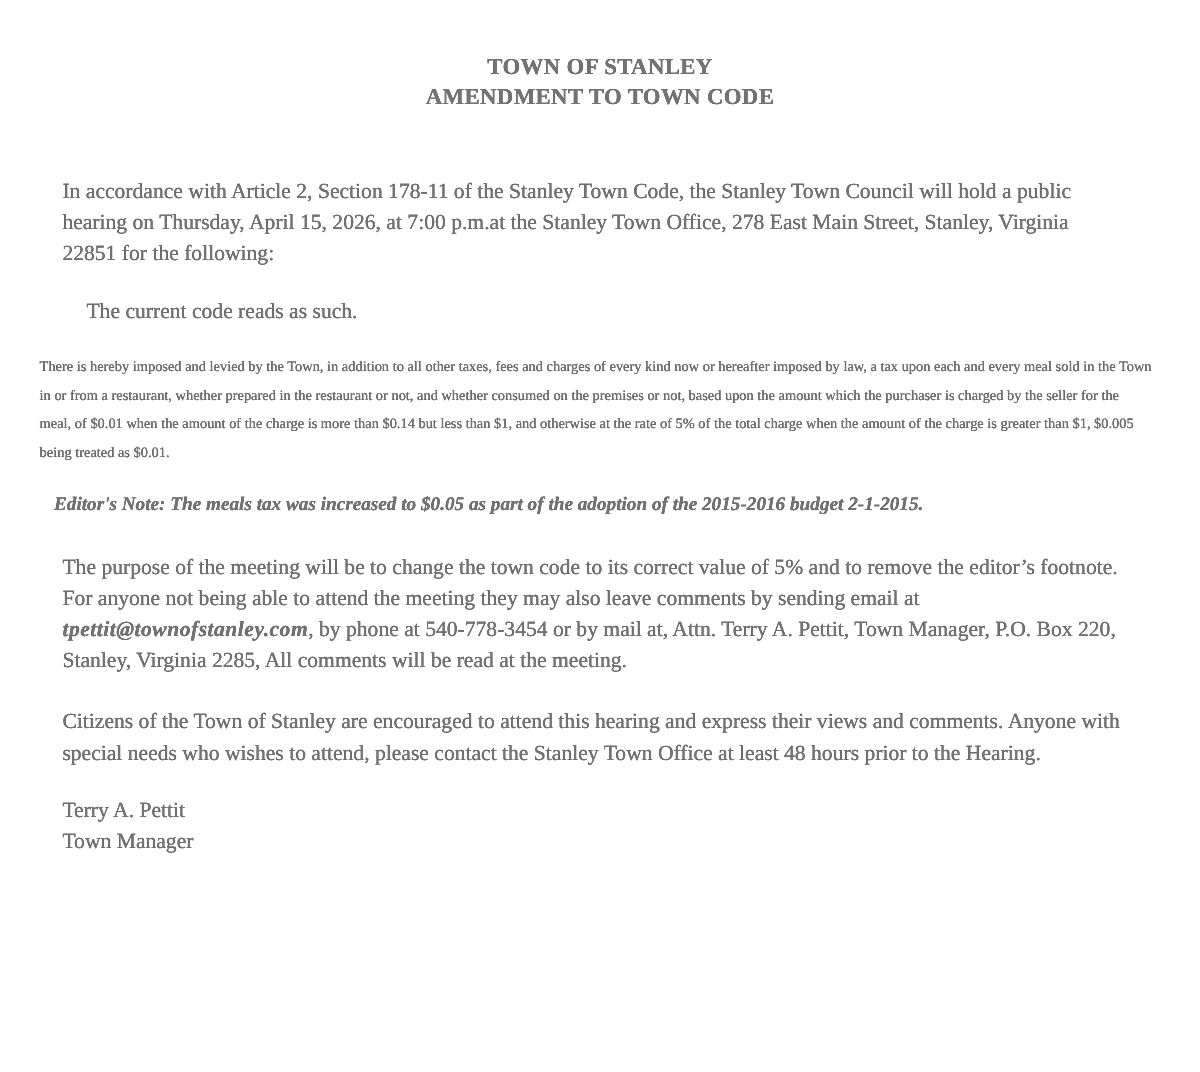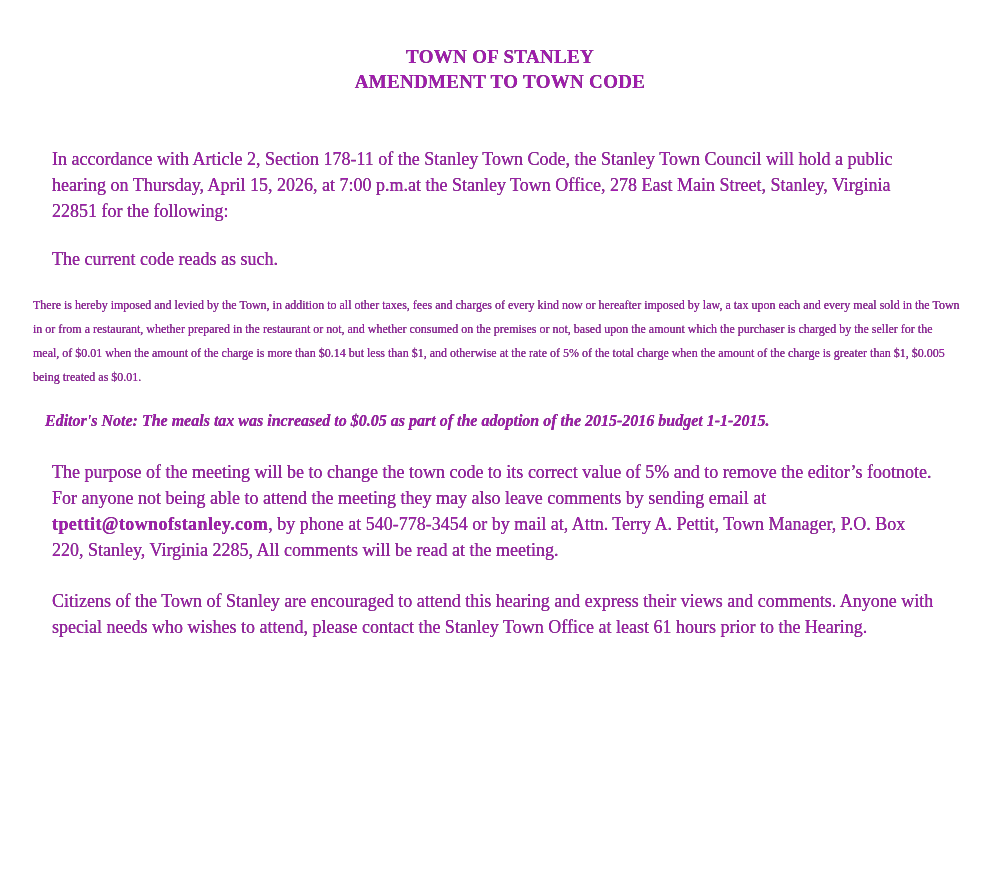--- a/index.html
+++ b/index.html
@@ -5,21 +5,21 @@
   html, body {
     margin: 0;
     padding: 0;
     background: #ffffff;
   }
   .page {
     position: relative;
     width: 1000px;
     height: 775px;
     background: #ffffff;
-    color: #a21caf;
+    color: #737373;
     font-family: "Liberation Serif", "DejaVu Serif", serif;
     overflow: hidden;
     box-sizing: border-box;
     padding-top: 44px;
     
     text-shadow: 0 0 0.5px rgba(0,0,0,0.85);
   }
   .doc-title {
     text-align: center;
     font-weight: bold;
@@ -30,21 +30,21 @@
   .para {
     margin: 0;
     font-size: 18px;
     line-height: 26px;
   }
   .p-intro {
     margin: 52px 0 0 52px;
     width: 882px;
   }
   .p-current {
-    margin: 22px 0 0 52px;
+    margin: 22px 0 0 72px;
     width: 882px;
   }
   .p-code {
     margin: 21px 0 0 33px;
     width: 927px;
     font-size: 12px;
     line-height: 24px;
   }
   .p-note {
     margin: 20px 0 0 45px;
@@ -59,20 +59,21 @@
     margin: 26px 0 0 52px;
     width: 882px;
   }
   .p-citizens {
     margin: 25px 0 0 52px;
     width: 882px;
   }
   .email-bold {
     font-weight: bold;
     letter-spacing: 0.4px;
+    font-style: italic;
   }
   .signature {
     margin: 22px 0 0 52px;
     font-size: 18px;
     line-height: 26px;
   }
 </style>
 </head>
 <body>
 
@@ -82,20 +83,24 @@
     <div>TOWN OF STANLEY</div>
     <div>AMENDMENT TO TOWN CODE</div>
   </header>
 
   <p class="para p-intro">In accordance with Article 2, Section 178-11 of the Stanley Town Code, the Stanley Town Council will hold a public hearing on Thursday, April 15, 2026, at 7:00 p.m.at the Stanley Town Office, 278 East Main Street, Stanley, Virginia 22851 for the following:</p>
 
   <p class="para p-current">The current code reads as such.</p>
 
   <p class="para p-code">There is hereby imposed and levied by the Town, in addition to all other taxes, fees and charges of every kind now or hereafter imposed by law, a tax upon each and every meal sold in the Town in or from a restaurant, whether prepared in the restaurant or not, and whether consumed on the premises or not, based upon the amount which the purchaser is charged by the seller for the meal, of $0.01 when the amount of the charge is more than $0.14 but less than $1, and otherwise at the rate of 5% of the total charge when the amount of the charge is greater than $1, $0.005 being treated as $0.01.</p>
 
-  <p class="para p-note">Editor's Note: The meals tax was increased to $0.05 as part of the adoption of the 2015-2016 budget 1-1-2015.</p>
+  <p class="para p-note">Editor's Note: The meals tax was increased to $0.05 as part of the adoption of the 2015-2016 budget 2-1-2015.</p>
 
   <p class="para p-purpose"><span>The purpose of the meeting will be to change the town code to its correct value of 5% and to remove the editor’s footnote. For anyone not being able to attend the meeting they may also leave comments by sending email at </span><span class="email-bold">tpettit@townofstanley.com</span><span>, by phone at 540-778-3454 or by mail at, Attn. Terry A. Pettit, Town Manager, P.O. Box 220, Stanley, Virginia 2285,  All comments will be read at the meeting.</span></p>
 
-  <p class="para p-citizens">Citizens of the Town of Stanley are encouraged to attend this hearing and express their views and comments. Anyone with special needs who wishes to attend, please contact the Stanley Town Office at least 61 hours prior to the Hearing.</p>
+  <p class="para p-citizens">Citizens of the Town of Stanley are encouraged to attend this hearing and express their views and comments. Anyone with special needs who wishes to attend, please contact the Stanley Town Office at least 48 hours prior to the Hearing.</p>
 
+  <div class="signature">
+    <div>Terry A. Pettit</div>
+    <div>Town Manager</div>
+  </div>
 
 </div>
 
 </body></html>

